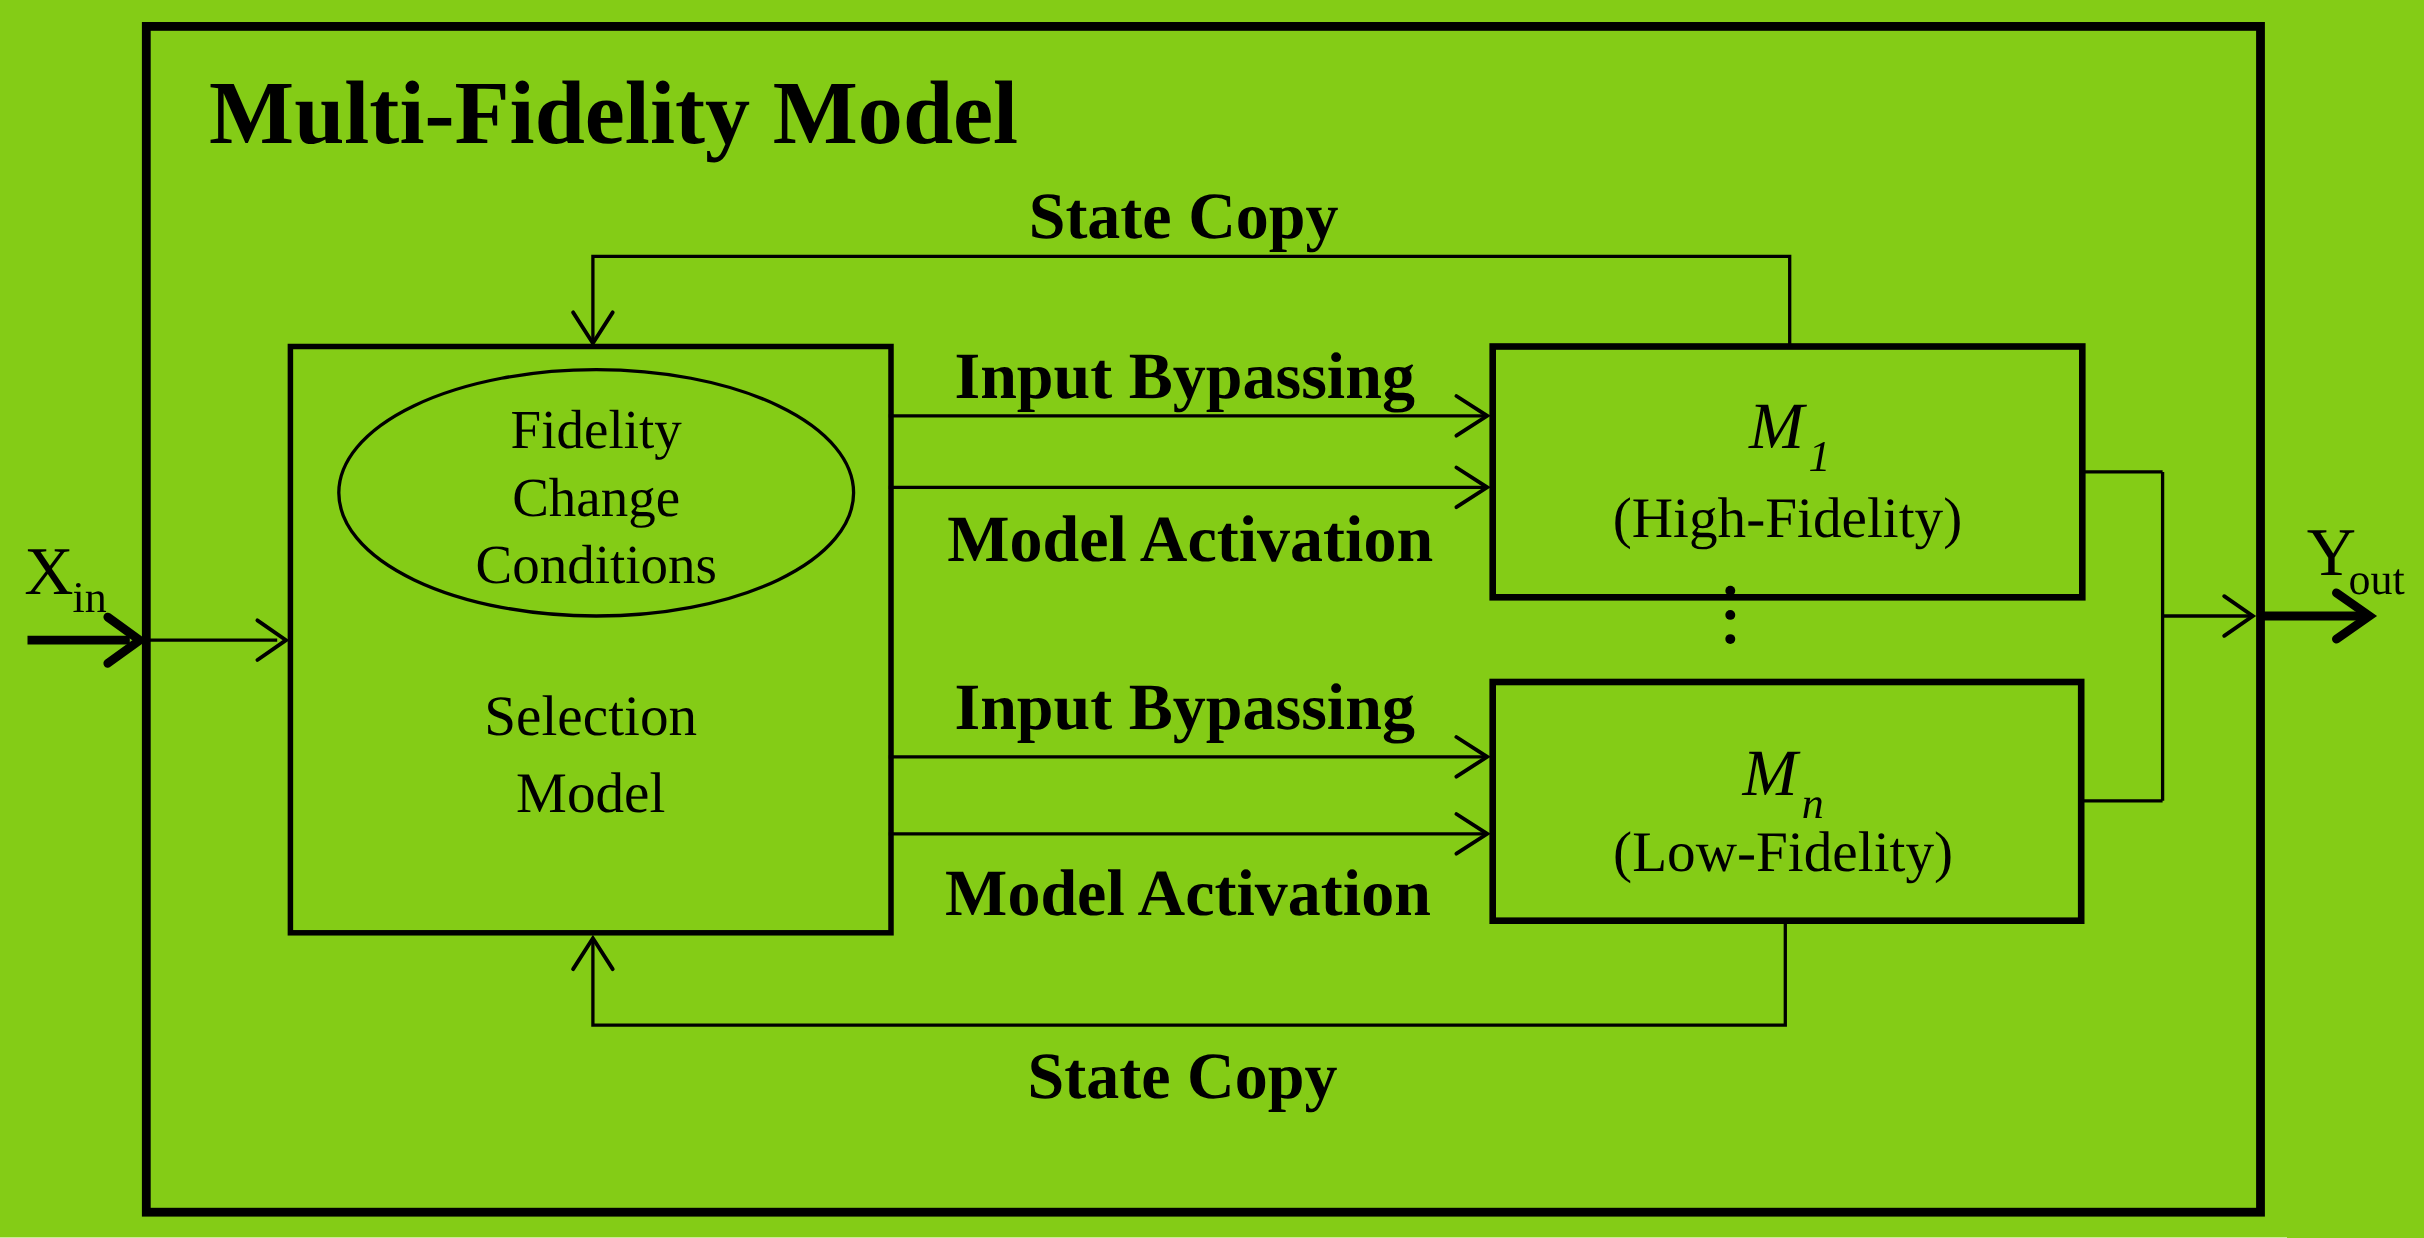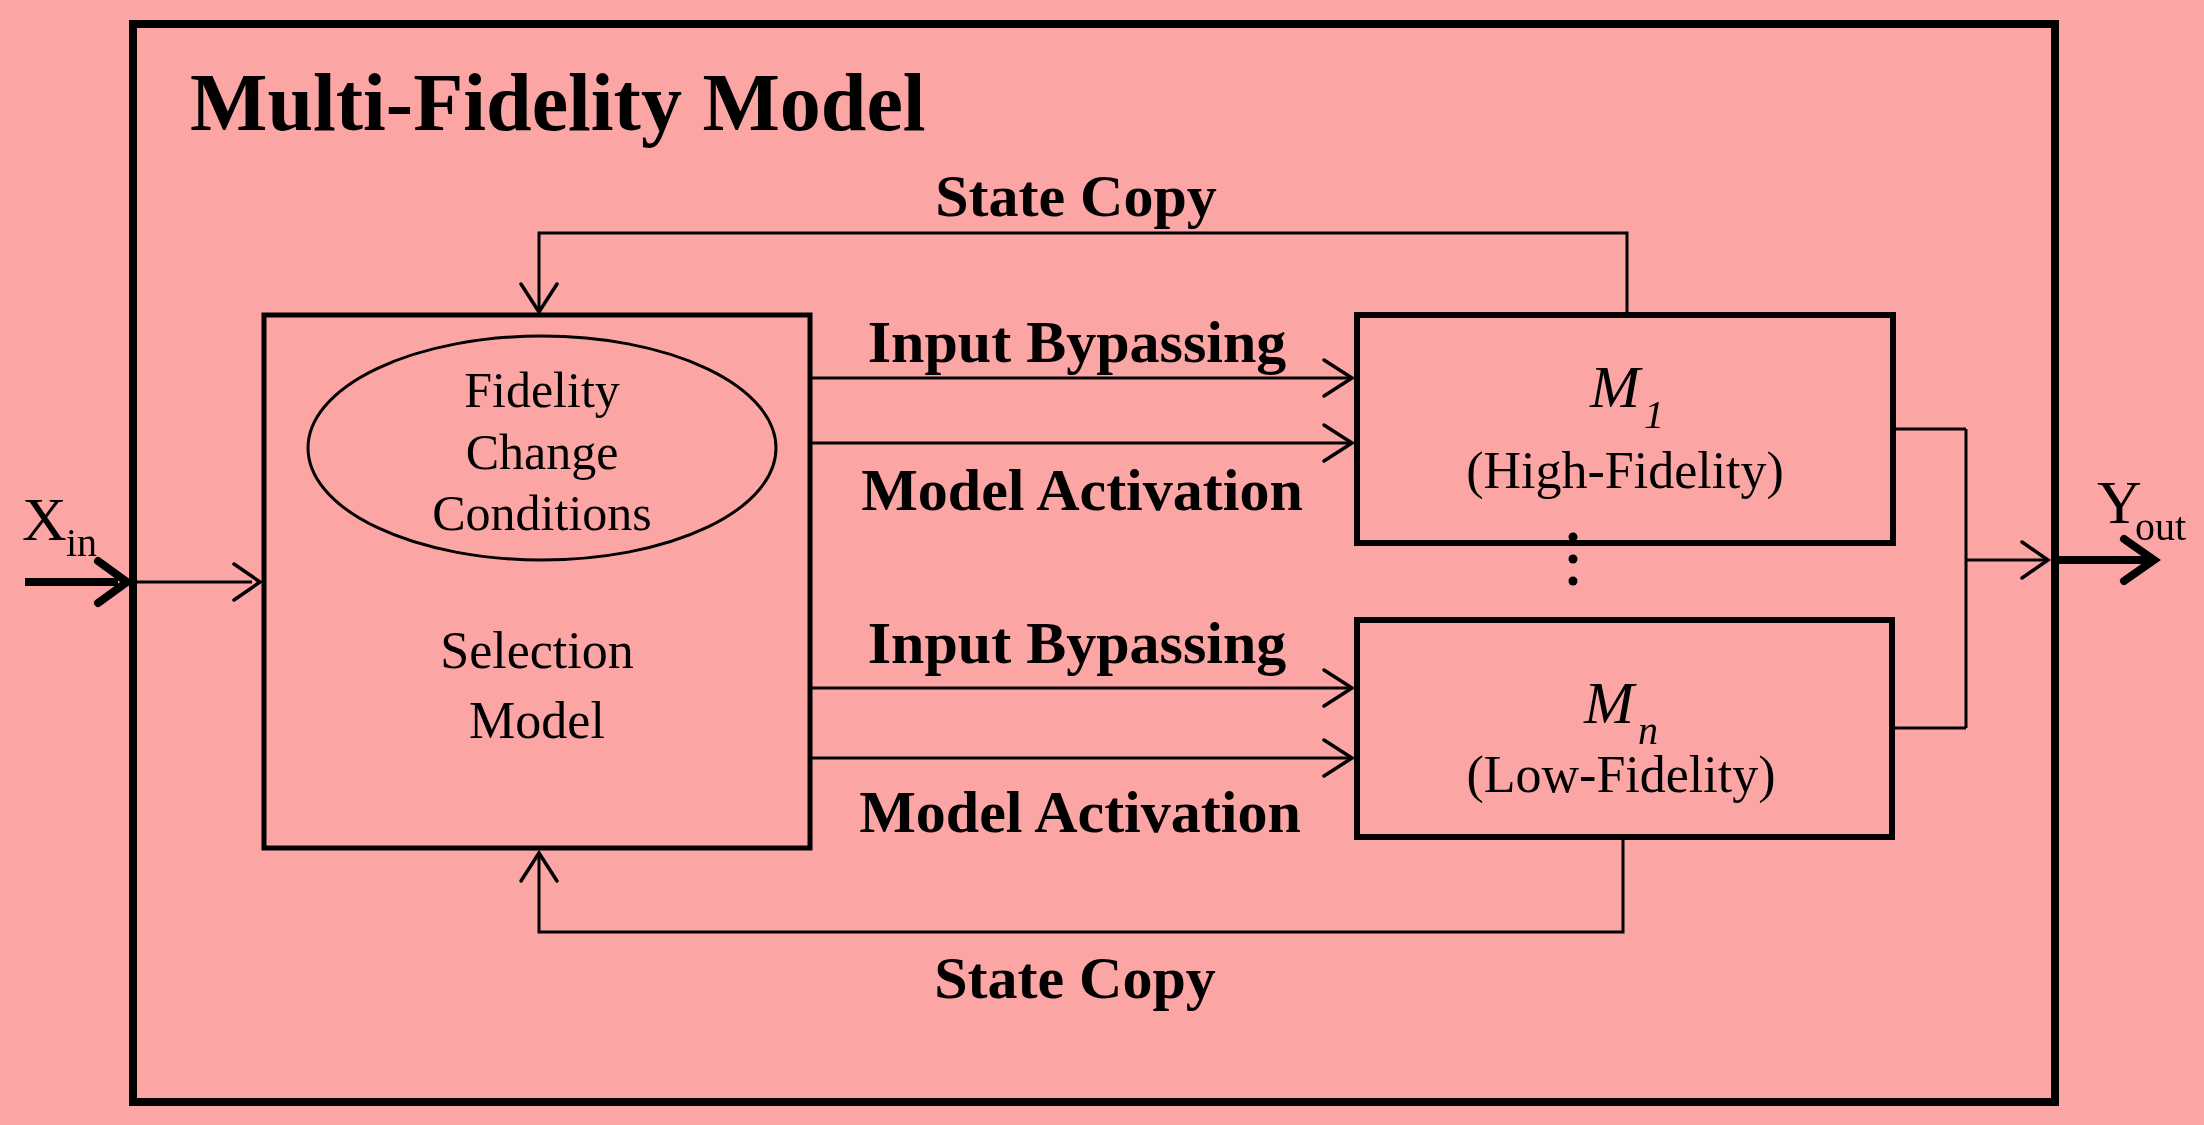--- a/index.html
+++ b/index.html
@@ -1,16 +1,16 @@
 <!DOCTYPE html>
 <html><head>
 <meta charset="utf-8">
 <style>
   html, body { margin: 0; padding: 0; background: #ffffff; }
-  .stage { position: relative; width: 2204px; height: 1125px; background: #fca5a5; overflow: hidden; }
+  .stage { position: relative; width: 2204px; height: 1125px; background: #84cc16; overflow: hidden; }
   svg { display: block; }
   text { font-family: "Liberation Serif", "DejaVu Serif", serif; fill: #000000; }
   .t-bold  { font-weight: bold; }
   .t-ital  { font-style: italic; }
   .mid     { text-anchor: middle; }
   .enda    { text-anchor: end; }
   .ln      { stroke: #000000; fill: none; stroke-width: 3; }
   .ln-head { stroke: #000000; fill: none; stroke-width: 3.5; stroke-linecap: round; stroke-linejoin: miter; }
   .ln-thick      { stroke: #000000; fill: none; stroke-width: 8; }
   .ln-thick-head { stroke: #000000; fill: none; stroke-width: 8; stroke-linecap: round; }

